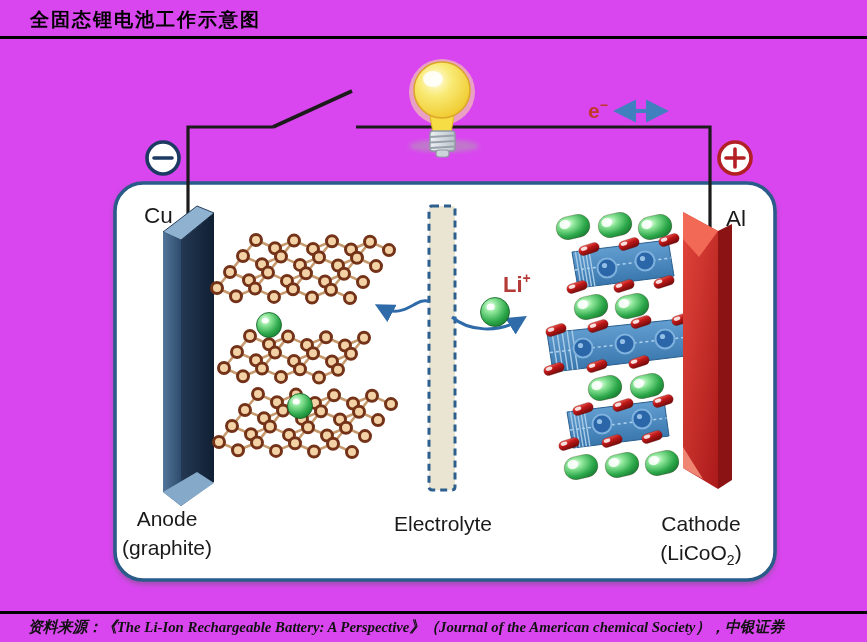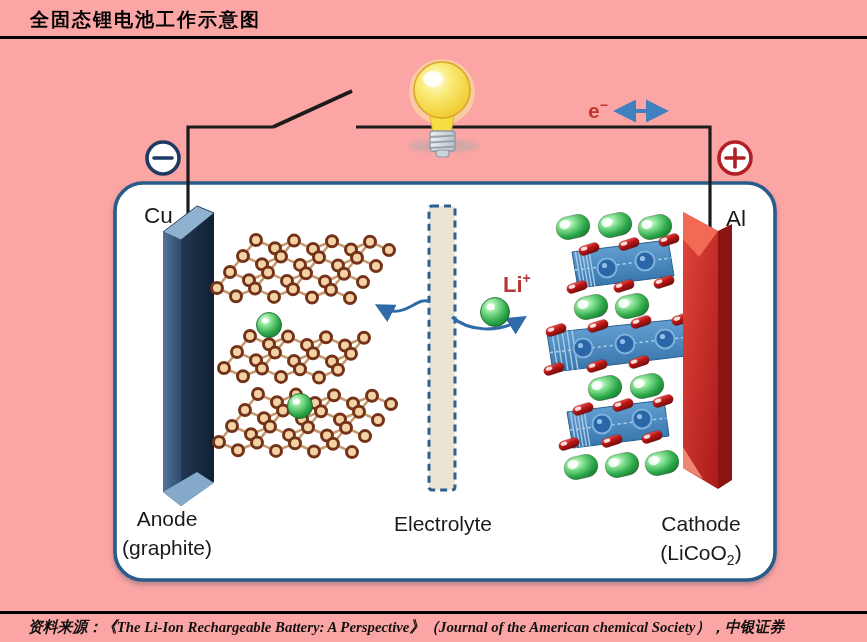--- a/index.html
+++ b/index.html
@@ -1,16 +1,16 @@
 <!DOCTYPE html>
 <html><head>
 <meta charset="utf-8">
 <style>
   html,body{margin:0;padding:0;background:#ffffff;}
-  #page{position:relative;width:867px;height:642px;background:#fca5a5;overflow:hidden;
+  #page{position:relative;width:867px;height:642px;background:#d946ef;overflow:hidden;
         font-family:"Liberation Sans",sans-serif;}
   #figure-title{position:absolute;left:30px;top:7px;font-family:"DejaVu Sans",sans-serif;
         font-weight:700;font-size:19px;letter-spacing:2px;color:#000;}
   #title-rule{position:absolute;left:0;top:36px;width:867px;height:2.5px;background:#000;}
   #diagram-svg{position:absolute;left:0;top:0;}
   #source-rule{position:absolute;left:0;top:611px;width:867px;height:2.5px;background:#000;}
   #source-line{position:absolute;left:28px;top:617px;width:880px;font-family:"Liberation Serif",serif;
         font-style:italic;font-weight:600;font-size:15.5px;color:#111;white-space:nowrap;
         transform:scaleX(.955);transform-origin:left center;}
   text{font-family:"Liberation Sans",sans-serif;}

